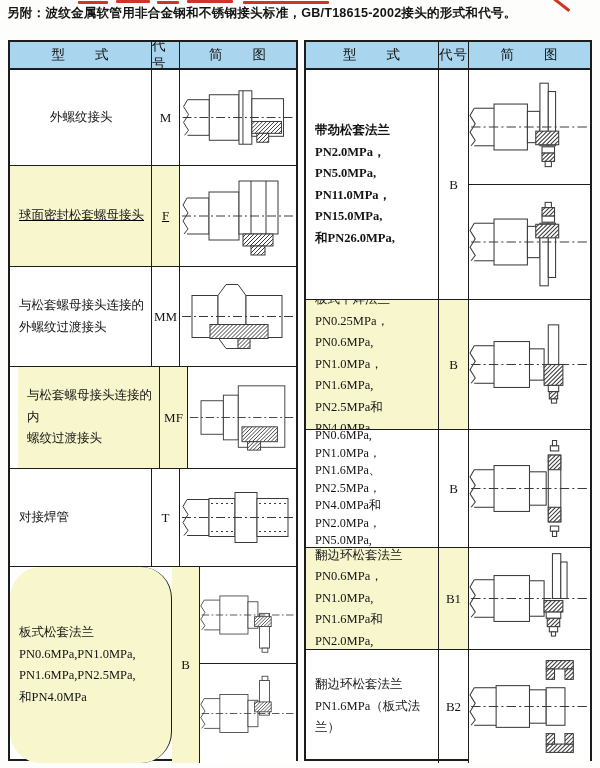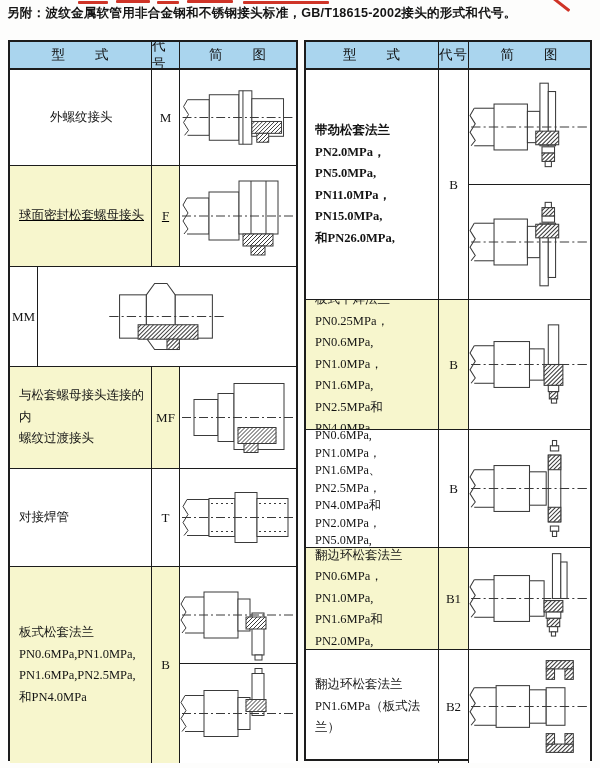--- a/index.html
+++ b/index.html
@@ -124,20 +124,22 @@
             <line x1="74" y1="78" x2="71" y2="81" stroke="#3a3a3a" stroke-width="1"></line>
             <line x1="78" y1="78" x2="71" y2="85" stroke="#3a3a3a" stroke-width="1"></line>
             <line x1="82" y1="78" x2="73" y2="87" stroke="#3a3a3a" stroke-width="1"></line>
             <line x1="85" y1="79" x2="77" y2="87" stroke="#3a3a3a" stroke-width="1"></line>
             <line x1="85" y1="83" x2="81" y2="87" stroke="#3a3a3a" stroke-width="1"></line>
             <line x1="2" y1="48" x2="114" y2="48" stroke="#3a3a3a" stroke-width="1" stroke-dasharray="9 3 2 3"></line>
           </svg>
         </div>
       </div>
       <div class="row" style="height: 100px;">
+        <div class="cell type-cell" style="width: 142px;">与松套螺母接头连接的
+外螺纹过渡接头</div>
         <div class="cell code-cell" style="width: 28px;">MM</div>
         <div class="cell diagram-cell" style="flex: 1 1 0%;">
           <svg viewBox="0 0 116 96" preserveAspectRatio="xMidYMid meet">
             <rect x="12" y="27" width="26" height="42" fill="#ffffff" stroke="#3a3a3a" stroke-width="1"></rect>
             <polygon points="38,27 46,16 58,16 66,27 66,69 58,80 46,80 38,69" fill="#ffffff" stroke="#3a3a3a" stroke-width="1"></polygon>
             <rect x="66" y="27" width="36" height="42" fill="#ffffff" stroke="#3a3a3a" stroke-width="1"></rect>
             <rect x="30" y="56" width="58" height="14" fill="#ffffff" stroke="#3a3a3a" stroke-width="1"></rect>
             <line x1="33" y1="56" x2="30" y2="59" stroke="#3a3a3a" stroke-width="1"></line>
             <line x1="37" y1="56" x2="30" y2="63" stroke="#3a3a3a" stroke-width="1"></line>
             <line x1="41" y1="56" x2="30" y2="67" stroke="#3a3a3a" stroke-width="1"></line>
@@ -159,21 +161,21 @@
             <rect x="58" y="70" width="12" height="10" fill="#ffffff" stroke="#3a3a3a" stroke-width="1"></rect>
             <line x1="61" y1="70" x2="58" y2="73" stroke="#3a3a3a" stroke-width="1"></line>
             <line x1="65" y1="70" x2="58" y2="77" stroke="#3a3a3a" stroke-width="1"></line>
             <line x1="69" y1="70" x2="59" y2="80" stroke="#3a3a3a" stroke-width="1"></line>
             <line x1="70" y1="73" x2="63" y2="80" stroke="#3a3a3a" stroke-width="1"></line>
             <line x1="70" y1="77" x2="67" y2="80" stroke="#3a3a3a" stroke-width="1"></line>
             <line x1="2" y1="48" x2="114" y2="48" stroke="#3a3a3a" stroke-width="1" stroke-dasharray="9 3 2 3"></line>
           </svg>
         </div>
       </div>
-      <div class="row hl" style="height: 102px;">
+      <div class="row hl" style="height: 102px; padding-left: 8px;">
         <div class="cell type-cell" style="width: 142px;">与松套螺母接头连接的内
 螺纹过渡接头</div>
         <div class="cell code-cell" style="width: 28px;">MF</div>
         <div class="cell diagram-cell" style="flex: 1 1 0%;">
           <svg viewBox="0 0 116 96" preserveAspectRatio="xMidYMid meet">
             <rect x="14" y="30" width="24" height="36" fill="#ffffff" stroke="#3a3a3a" stroke-width="1"></rect>
             <rect x="38" y="24" width="16" height="48" fill="#ffffff" stroke="#3a3a3a" stroke-width="1"></rect>
             <rect x="54" y="14" width="50" height="66" fill="#ffffff" stroke="#3a3a3a" stroke-width="1"></rect>
             <rect x="58" y="58" width="38" height="16" fill="#ffffff" stroke="#3a3a3a" stroke-width="1"></rect>
             <line x1="61" y1="58" x2="58" y2="61" stroke="#3a3a3a" stroke-width="1"></line>
@@ -213,21 +215,21 @@
             <line x1="31" y1="62" x2="53" y2="62" stroke="#3a3a3a" stroke-width="1" stroke-dasharray="2 3"></line>
             <rect x="55" y="23" width="22" height="50" fill="#ffffff" stroke="#3a3a3a" stroke-width="1"></rect>
             <rect x="77" y="29" width="31" height="38" fill="#ffffff" stroke="#3a3a3a" stroke-width="1"></rect>
             <line x1="79" y1="34" x2="106" y2="34" stroke="#3a3a3a" stroke-width="1" stroke-dasharray="2 3"></line>
             <line x1="79" y1="62" x2="106" y2="62" stroke="#3a3a3a" stroke-width="1" stroke-dasharray="2 3"></line>
             <line x1="2" y1="48" x2="114" y2="48" stroke="#3a3a3a" stroke-width="1" stroke-dasharray="9 3 2 3"></line>
           </svg>
         </div>
       </div>
       <div class="row hl" style="height: 196px;">
-        <div class="cell type-cell" style="width: 142px;">板式松套法兰
+        <div class="cell type-cell" style="width: 162px; border-radius: 31px;">板式松套法兰
 PN0.6MPa,PN1.0MPa,
 PN1.6MPa,PN2.5MPa,
 和PN4.0MPa</div>
         <div class="cell code-cell" style="width: 28px;">B</div>
         <div class="cell diagram-cell" style="flex: 1 1 0%;">
           <div class="sub" style="height: 97px;">
             <svg viewBox="0 0 116 96" preserveAspectRatio="xMidYMid meet">
               <line x1="5" y1="30" x2="27" y2="30" stroke="#3a3a3a" stroke-width="1"></line>
               <line x1="5" y1="66" x2="27" y2="66" stroke="#3a3a3a" stroke-width="1"></line>
               <line x1="27" y1="30" x2="27" y2="66" stroke="#3a3a3a" stroke-width="1"></line>

